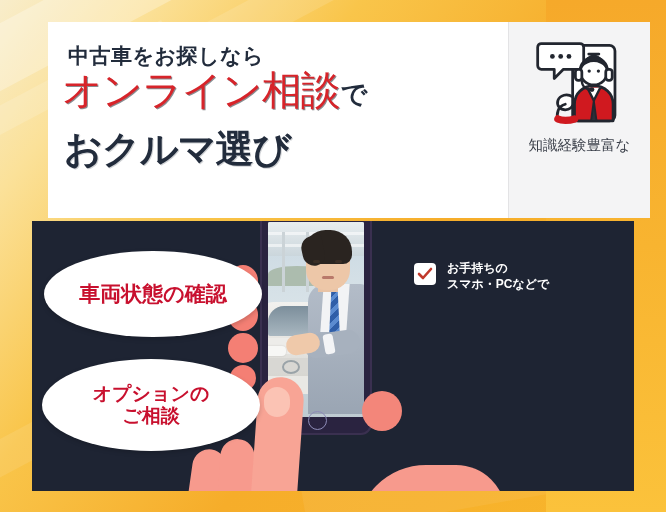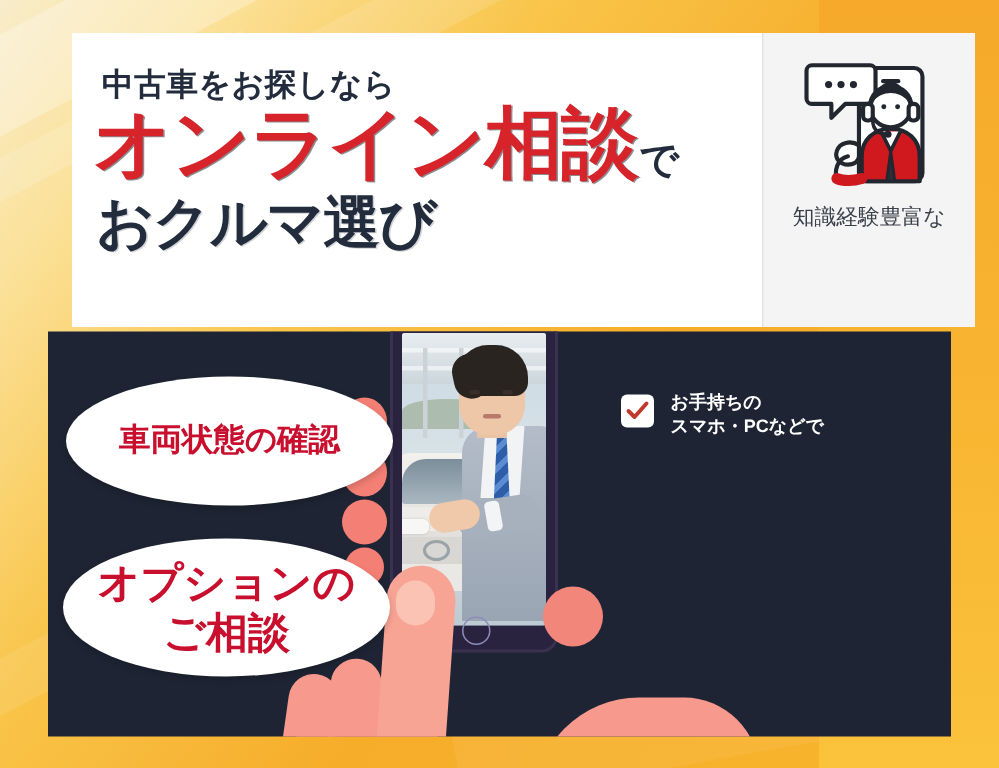--- a/index.html
+++ b/index.html
@@ -27,21 +27,21 @@
   .card{position:absolute;left:32px;top:22px;width:602px;height:196px;
         background:#22c55e;display:flex;margin-left:16px;}
   .card-left{position:relative;width:460px;height:100%;background:#FFFFFF;}
   .card-right{position:relative;width:142px;height:100%;background:#F4F4F5;
         border-left:1px solid #E3E3E5;display:flex;flex-direction:column;
         align-items:center;justify-content:flex-start;padding-top:14px;box-sizing:border-box;}
 
   .kicker{position:absolute;left:20px;top:20px;font-size:21px;font-weight:700;
         color:#222C3C;letter-spacing:.5px;}
   .headline1{position:absolute;left:14px;top:48px;display:flex;align-items:flex-end;}
-  .hl-red{font-size:52px;font-weight:700;color:#D7242A;letter-spacing:-1px;
+  .hl-red{font-size:40px;font-weight:400;color:#D7242A;letter-spacing:-1px;
         line-height:1;text-shadow:1px 1px 0 rgba(40,45,55,.55);}
   .hl-de{font-size:26px;font-weight:700;color:#222C3C;line-height:1;
         margin-left:1px;padding-bottom:3px;}
   .headline2{position:absolute;left:16px;top:108px;font-size:38px;font-weight:700;
         color:#222C3C;letter-spacing:-1px;line-height:1;
         text-shadow:1px 1px 0 rgba(120,125,135,.35);}
 
   
   .op-icon{width:92px;height:96px;}
   .op-caption{margin-top:4px;font-size:14.5px;line-height:1.35;color:#3A3F49;
@@ -124,21 +124,21 @@
   .hand-right{position:absolute;right:128px;top:244px;width:150px;height:150px;
         background:#F79A8D;border-radius:70px 50px 16px 16px;}
   .knuckle{position:absolute;background:#F47F74;border-radius:50%;}
 
   
   .bubble{position:absolute;background:#FFFFFF;border-radius:50%;
         display:flex;align-items:center;justify-content:center;text-align:center;
         color:#C8102E;font-weight:700;line-height:1.18;
         box-shadow:0 2px 5px rgba(0,0,0,.18);}
   .bubble1{left:12px;top:30px;width:218px;height:86px;font-size:21px;}
-  .bubble2{left:10px;top:138px;width:218px;height:92px;font-size:28px;}
+  .bubble2{left:10px;top:138px;width:218px;height:92px;font-size:19px;}
 
   
   .checks{position:absolute;left:382px;top:40px;width:210px;}
   .check-row{display:flex;align-items:flex-start;margin-bottom:20px;}
   .cbox{flex:0 0 auto;width:22px;height:22px;background:#FFFFFF;border-radius:4px;
         margin-right:11px;margin-top:2px;position:relative;}
   .cbox svg{position:absolute;left:3px;top:3px;}
   .ctext{color:#FFFFFF;font-size:12px;font-weight:700;line-height:1.3;white-space:pre-line;}
 </style>
 </head>

